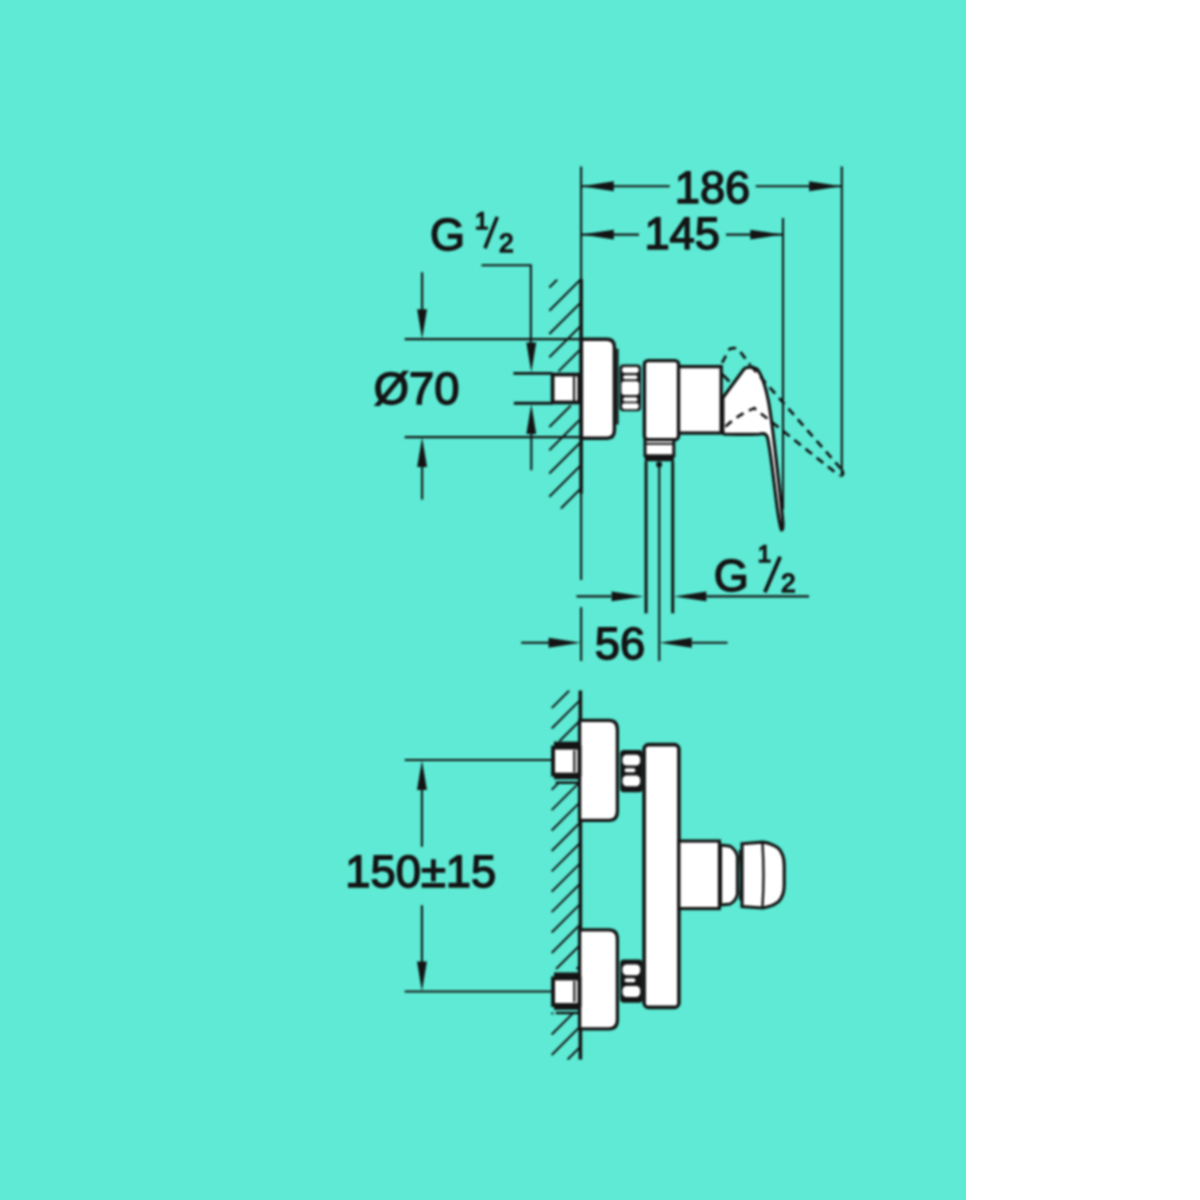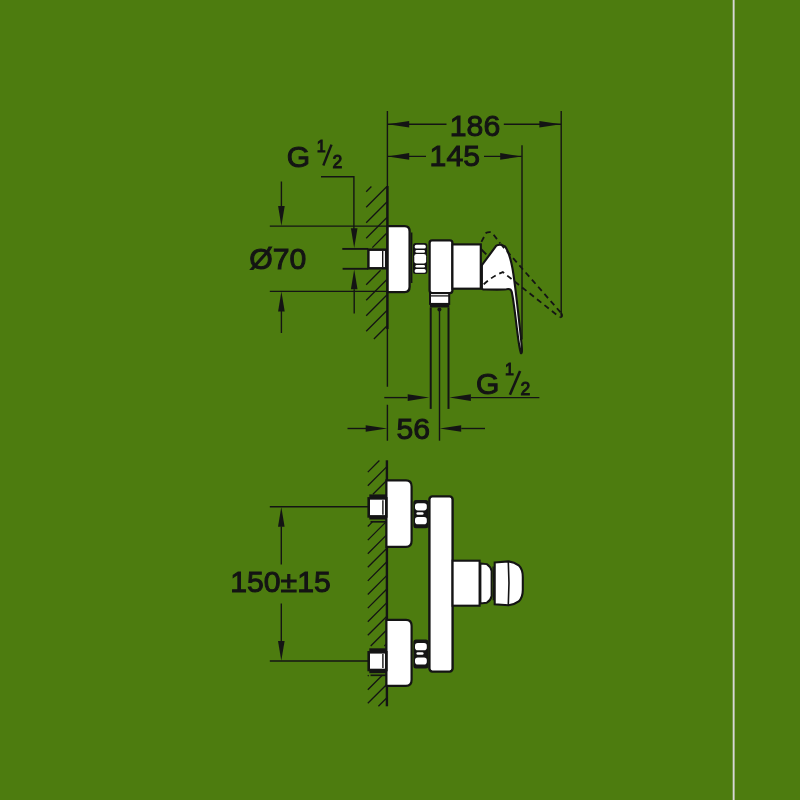--- a/index.html
+++ b/index.html
@@ -1,16 +1,16 @@
 <!DOCTYPE html>
 <html><head>
 <meta charset="utf-8">
 <style>
 html,body{margin:0;padding:0;background:#fff;}
-#c{position:relative;width:800px;height:800px;background:#4d7c0f;overflow:hidden;}
+#c{position:relative;width:644px;height:800px;background:#5eead4;overflow:hidden;}
 svg{position:absolute;left:0;top:0;filter:blur(0.6px);}
 text{font-family:"Liberation Sans",sans-serif;fill:#141414;}
 </style>
 </head>
 <body>
 <div id="c">
 <svg width="800" height="800" viewBox="0 0 800 800">
 <rect x="732.7" y="0" width="1.9" height="800" fill="#d7d7d7" stroke="none"></rect>
 <g stroke="#141414" fill="none" stroke-linecap="butt">
 

